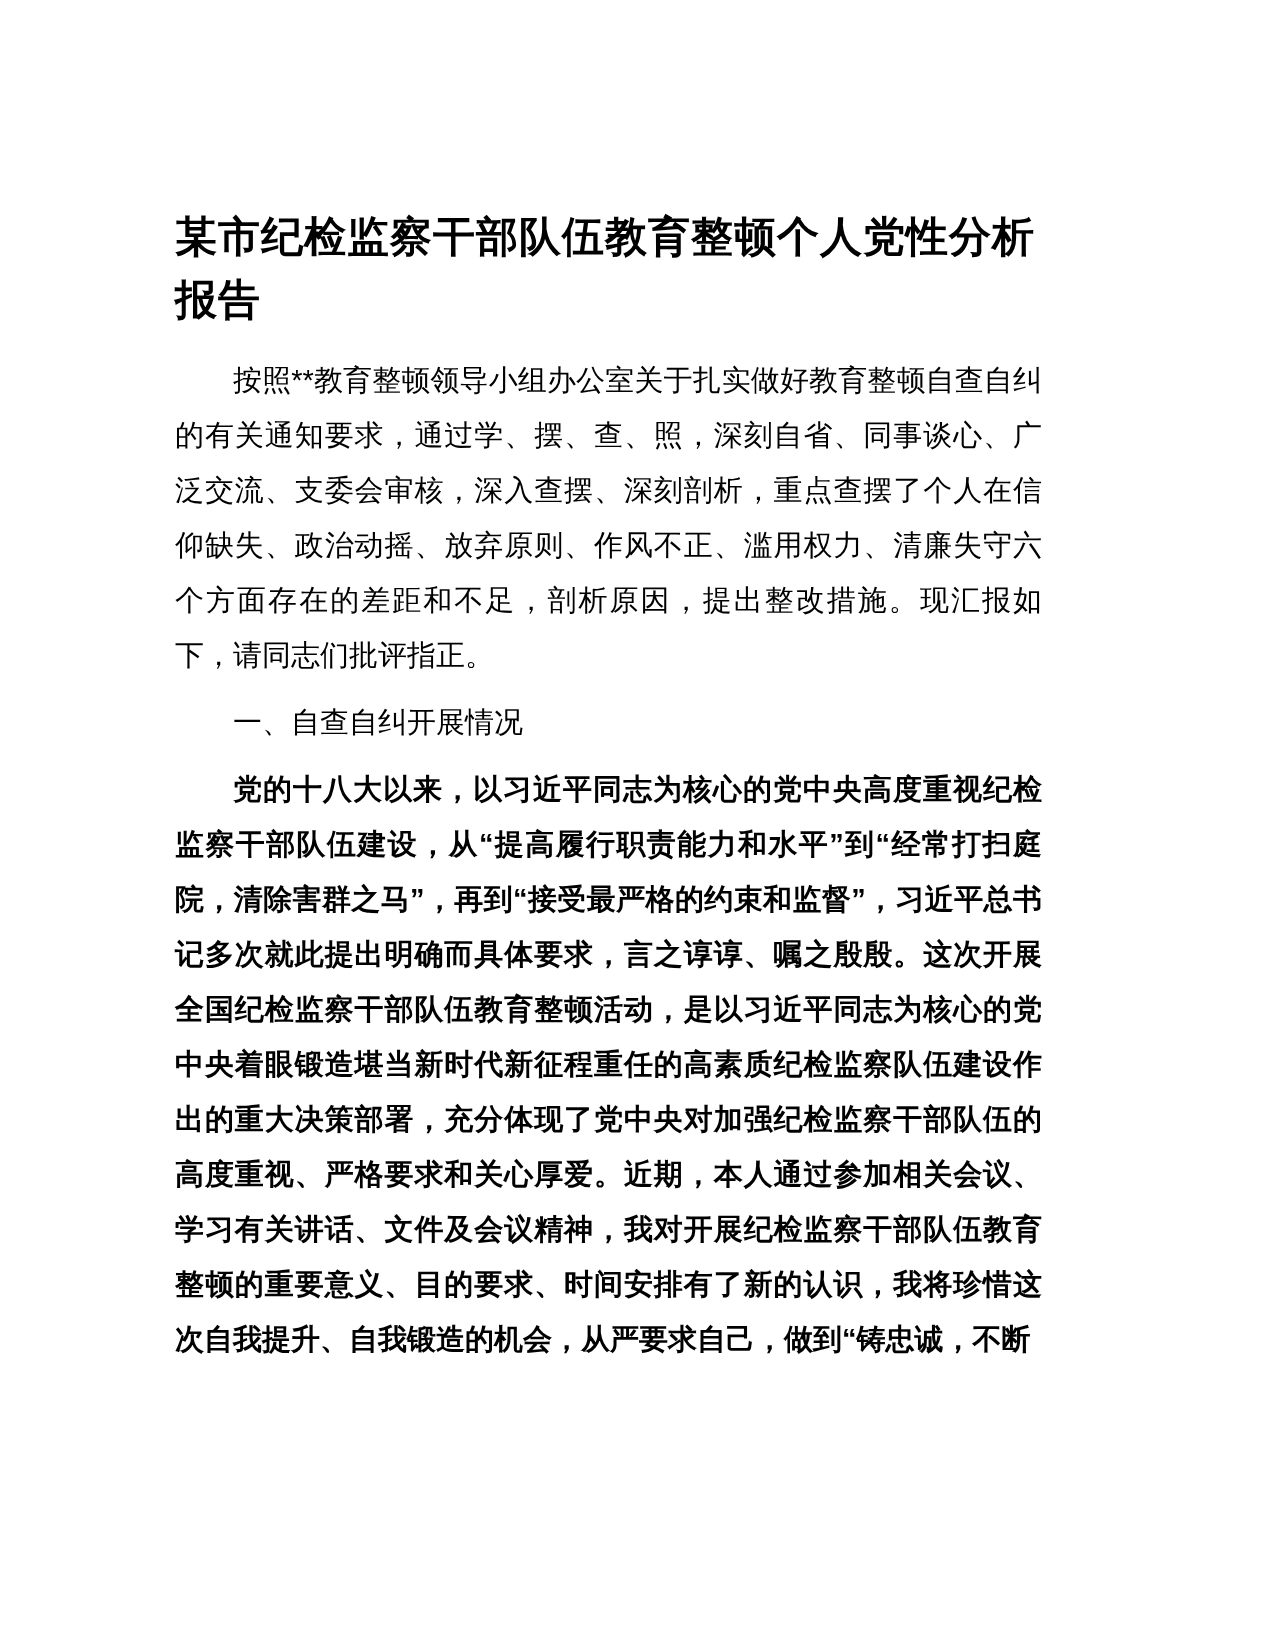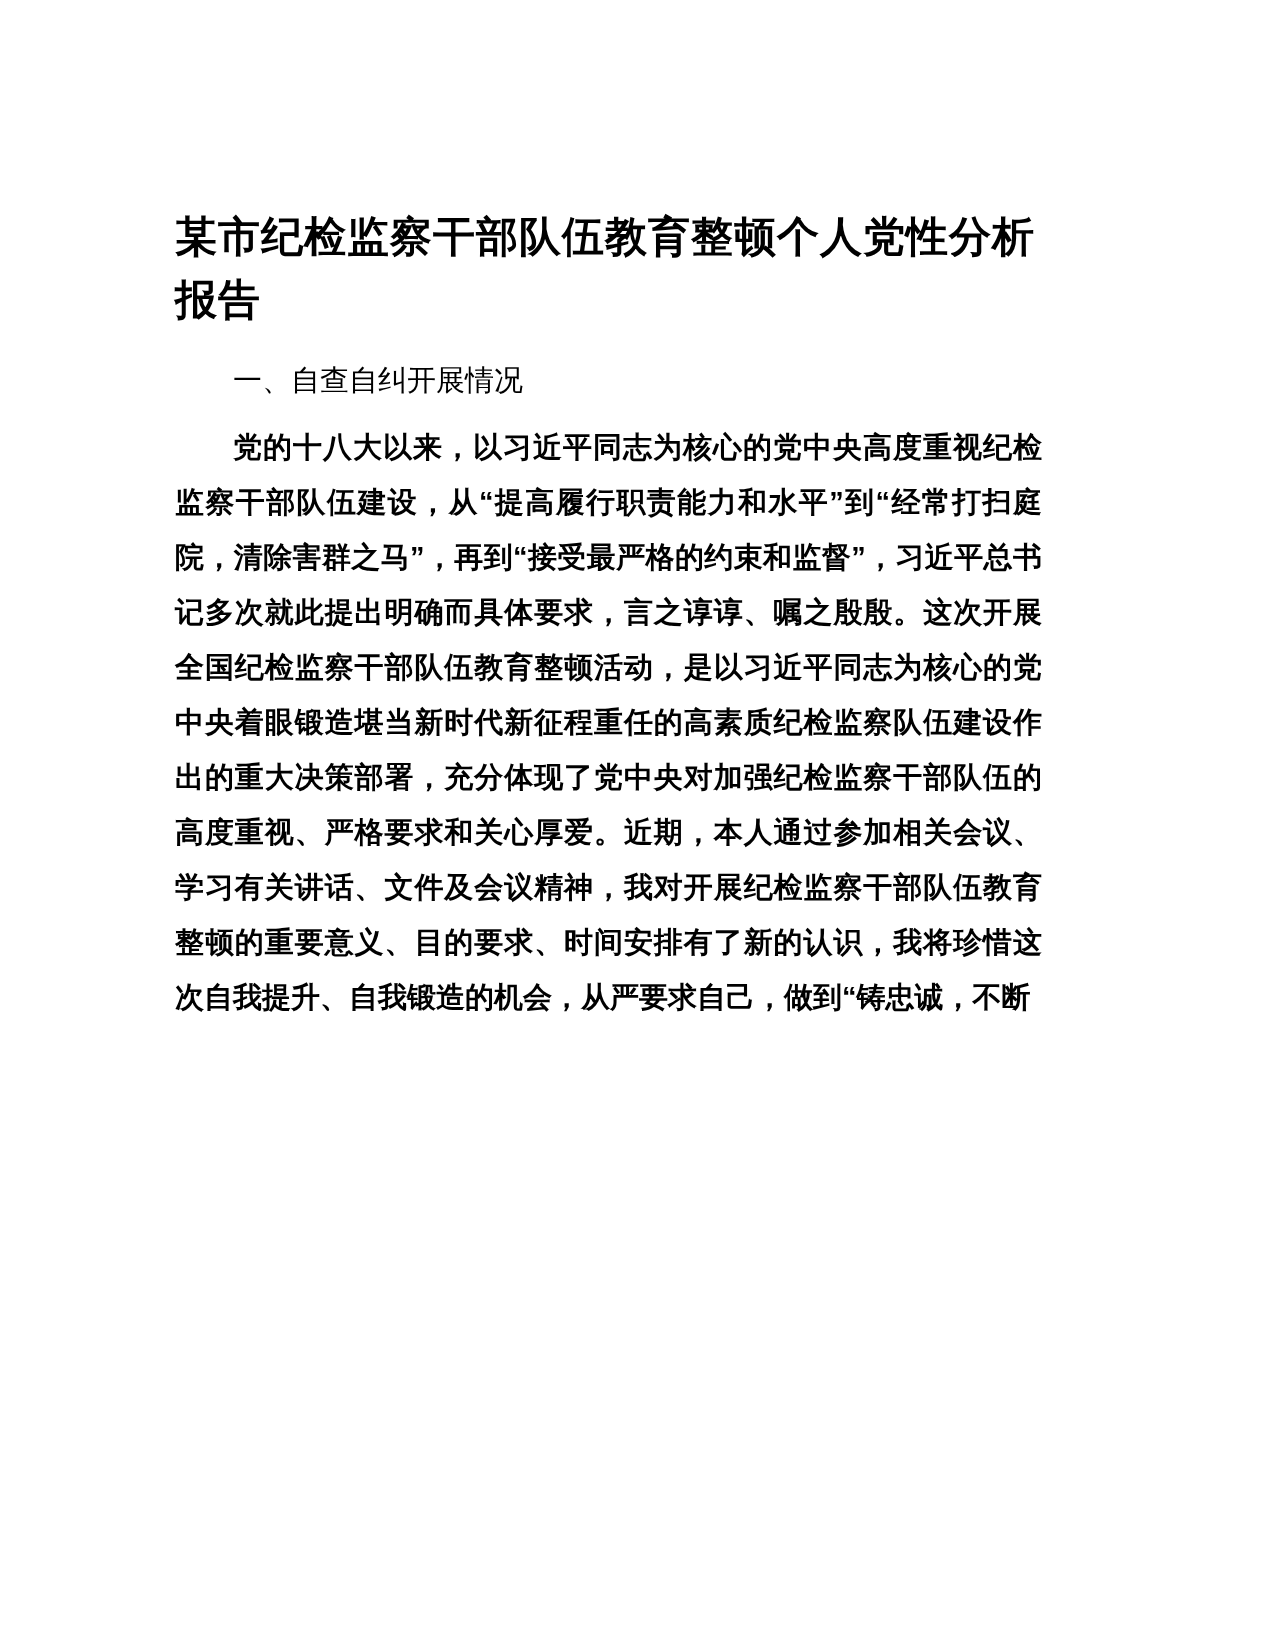--- a/index.html
+++ b/index.html
@@ -49,17 +49,18 @@
     margin-top: 8px;
     font-weight: bold;
   }
 </style>
 </head>
 <body>
 
 <div class="page">
   <h1 class="doc-title">某市纪检监察干部队伍教育整顿个人党性分析报告</h1>
 
+  <p class="para">按照**教育整顿领导小组办公室关于扎实做好教育整顿自查自纠的有关通知要求，通过学、摆、查、照，深刻自省、同事谈心、广泛交流、支委会审核，深入查摆、深刻剖析，重点查摆了个人在信仰缺失、政治动摇、放弃原则、作风不正、滥用权力、清廉失守六个方面存在的差距和不足，剖析原因，提出整改措施。现汇报如下，请同志们批评指正。</p>
 
   <p class="para section-heading">一、自查自纠开展情况</p>
 
   <p class="para body-para">党的十八大以来，以习近平同志为核心的党中央高度重视纪检监察干部队伍建设，从“提高履行职责能力和水平”到“经常打扫庭院，清除害群之马”，再到“接受最严格的约束和监督”，习近平总书记多次就此提出明确而具体要求，言之谆谆、嘱之殷殷。这次开展全国纪检监察干部队伍教育整顿活动，是以习近平同志为核心的党中央着眼锻造堪当新时代新征程重任的高素质纪检监察队伍建设作出的重大决策部署，充分体现了党中央对加强纪检监察干部队伍的高度重视、严格要求和关心厚爱。近期，本人通过参加相关会议、学习有关讲话、文件及会议精神，我对开展纪检监察干部队伍教育整顿的重要意义、目的要求、时间安排有了新的认识，我将珍惜这次自我提升、自我锻造的机会，从严要求自己，做到“铸忠诚，不断</p>
 </div>
 
 </body></html>

